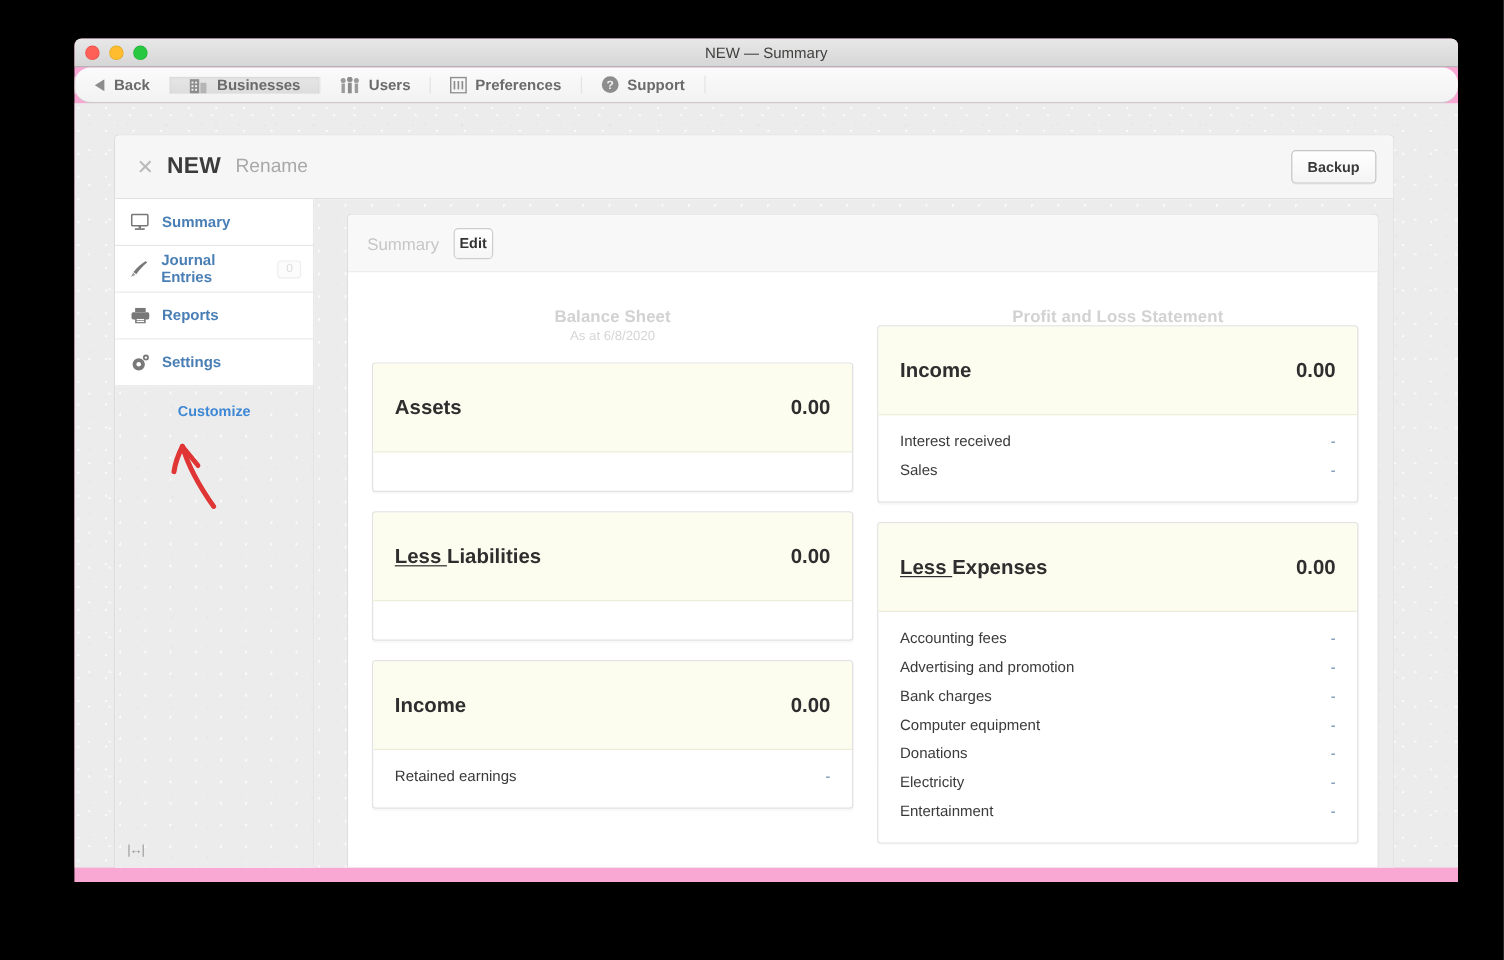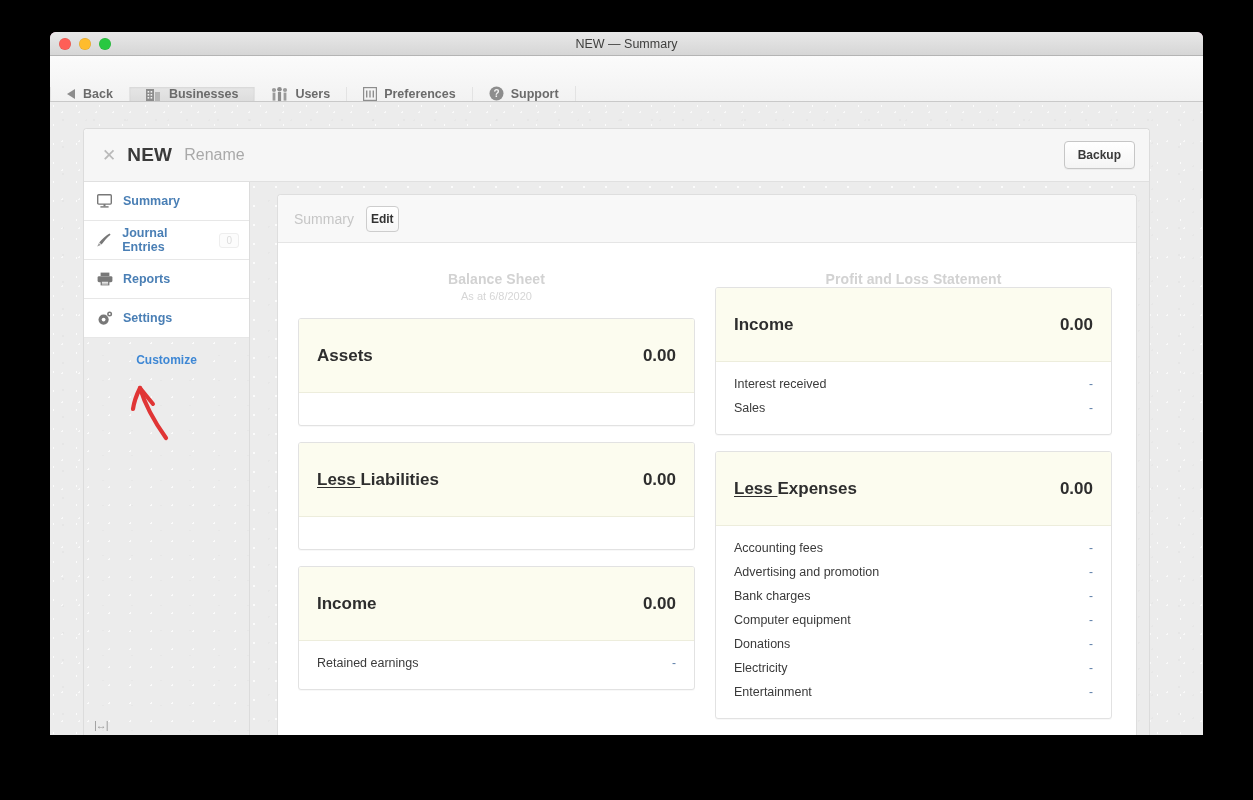--- a/index.html
+++ b/index.html
@@ -9,21 +9,21 @@
     height: 800px;
     overflow: hidden;
     background: #000000;
     font-family: "Liberation Sans", sans-serif;
     -webkit-font-smoothing: antialiased;
   }
 
   
   #window {
     position: absolute;
-    left: 50px;
+    left: 62px;
     top: 32px;
     width: 1153px;
     height: 703px;
     background: #f9a8d4;
     border-radius: 6px 6px 0 0;
     overflow: hidden;
     box-shadow: 0 0 0 1px rgba(0,0,0,.35);
   }
 
   
@@ -46,25 +46,26 @@
     line-height: 24px;
     text-align: center;
     font-size: 12.5px;
     color: #40403f;
     font-weight: 400;
     pointer-events: none;
   }
 
   
   #toolbar {
-    height: 46px;
+    height: 30px;
     background: linear-gradient(to bottom, #fbfbfb 0%, #f2f2f2 100%);
     border-bottom: 1px solid #c9c9c9;
     display: flex;
-    align-items: flex-end;
+    align-items: center;
+    border-radius: 14px;
   }
   .tb-item {
     display: flex;
     align-items: center;
     gap: 7px;
     padding: 0 16px;
     font-size: 12.5px;
     font-weight: bold;
     color: #6b6b6b;
     cursor: default;
@@ -261,21 +262,21 @@
     border: 1px solid #cdcdcd;
     border-radius: 4px;
     padding: 5px 4px;
     cursor: pointer;
   }
 
   #statements {
     flex: 1;
     display: flex;
     gap: 20px;
-    padding: 28px 24px 0 20px;
+    padding: 28px 16px 0 20px;
     overflow: hidden;
   }
   .column { flex: 1; min-width: 0; }
   .col-title {
     text-align: center;
     font-size: 14px;
     font-weight: bold;
     color: #d2d2d2;
     letter-spacing: .1px;
   }

